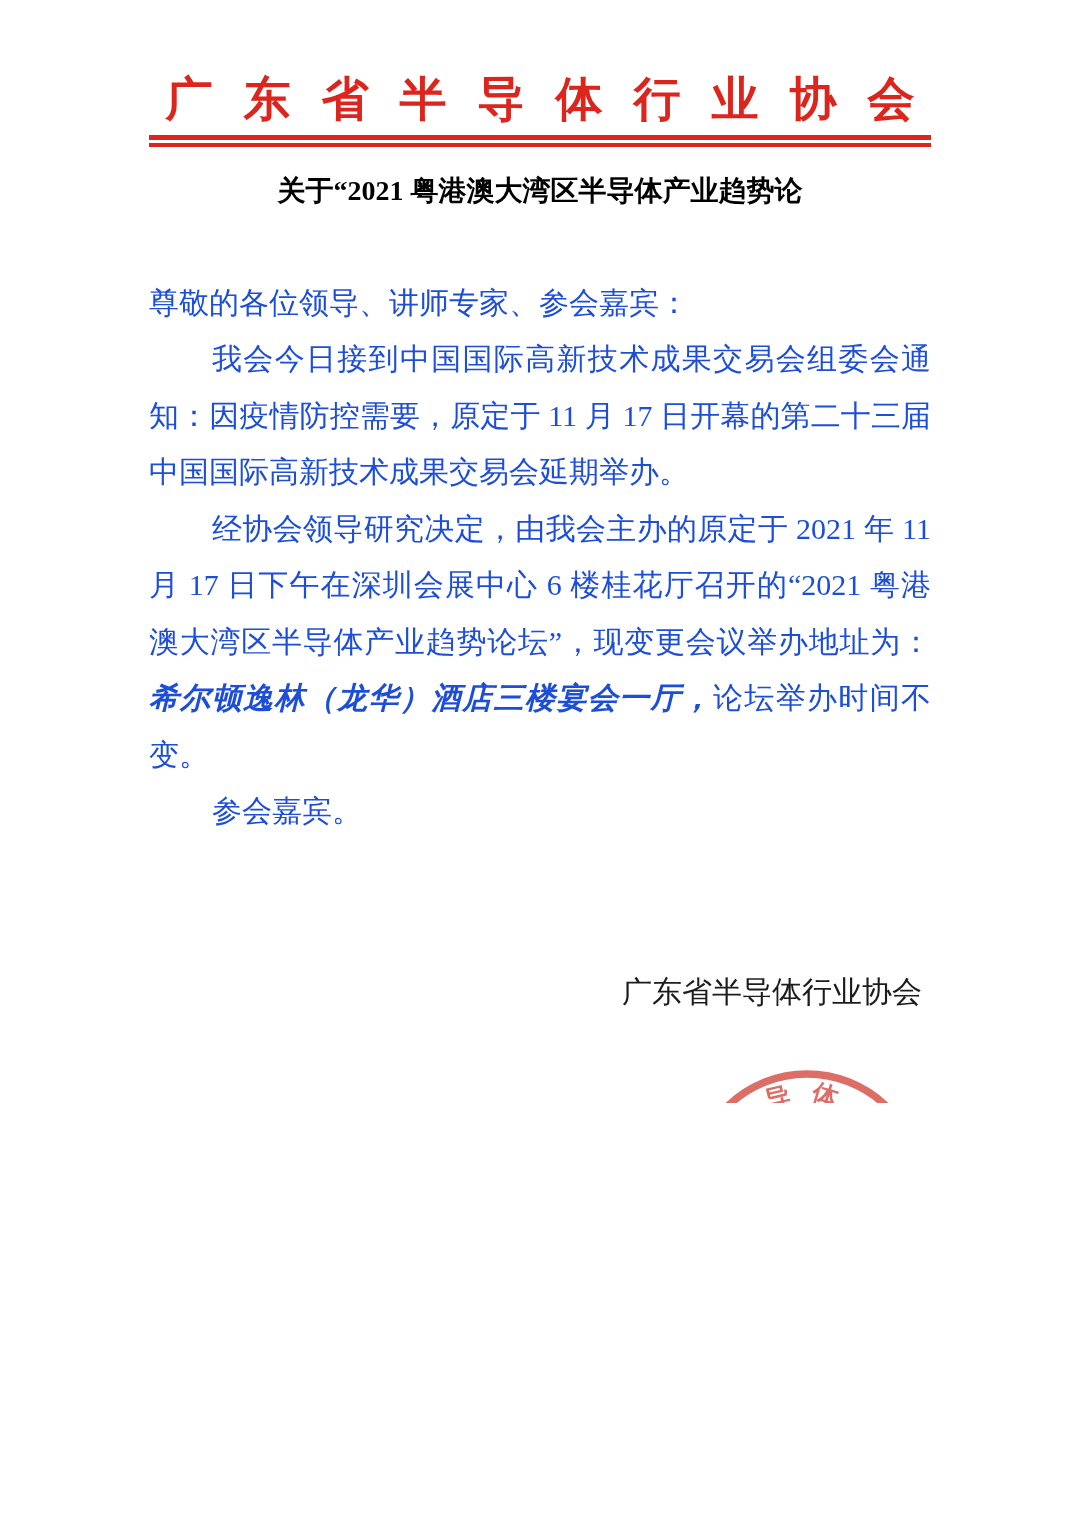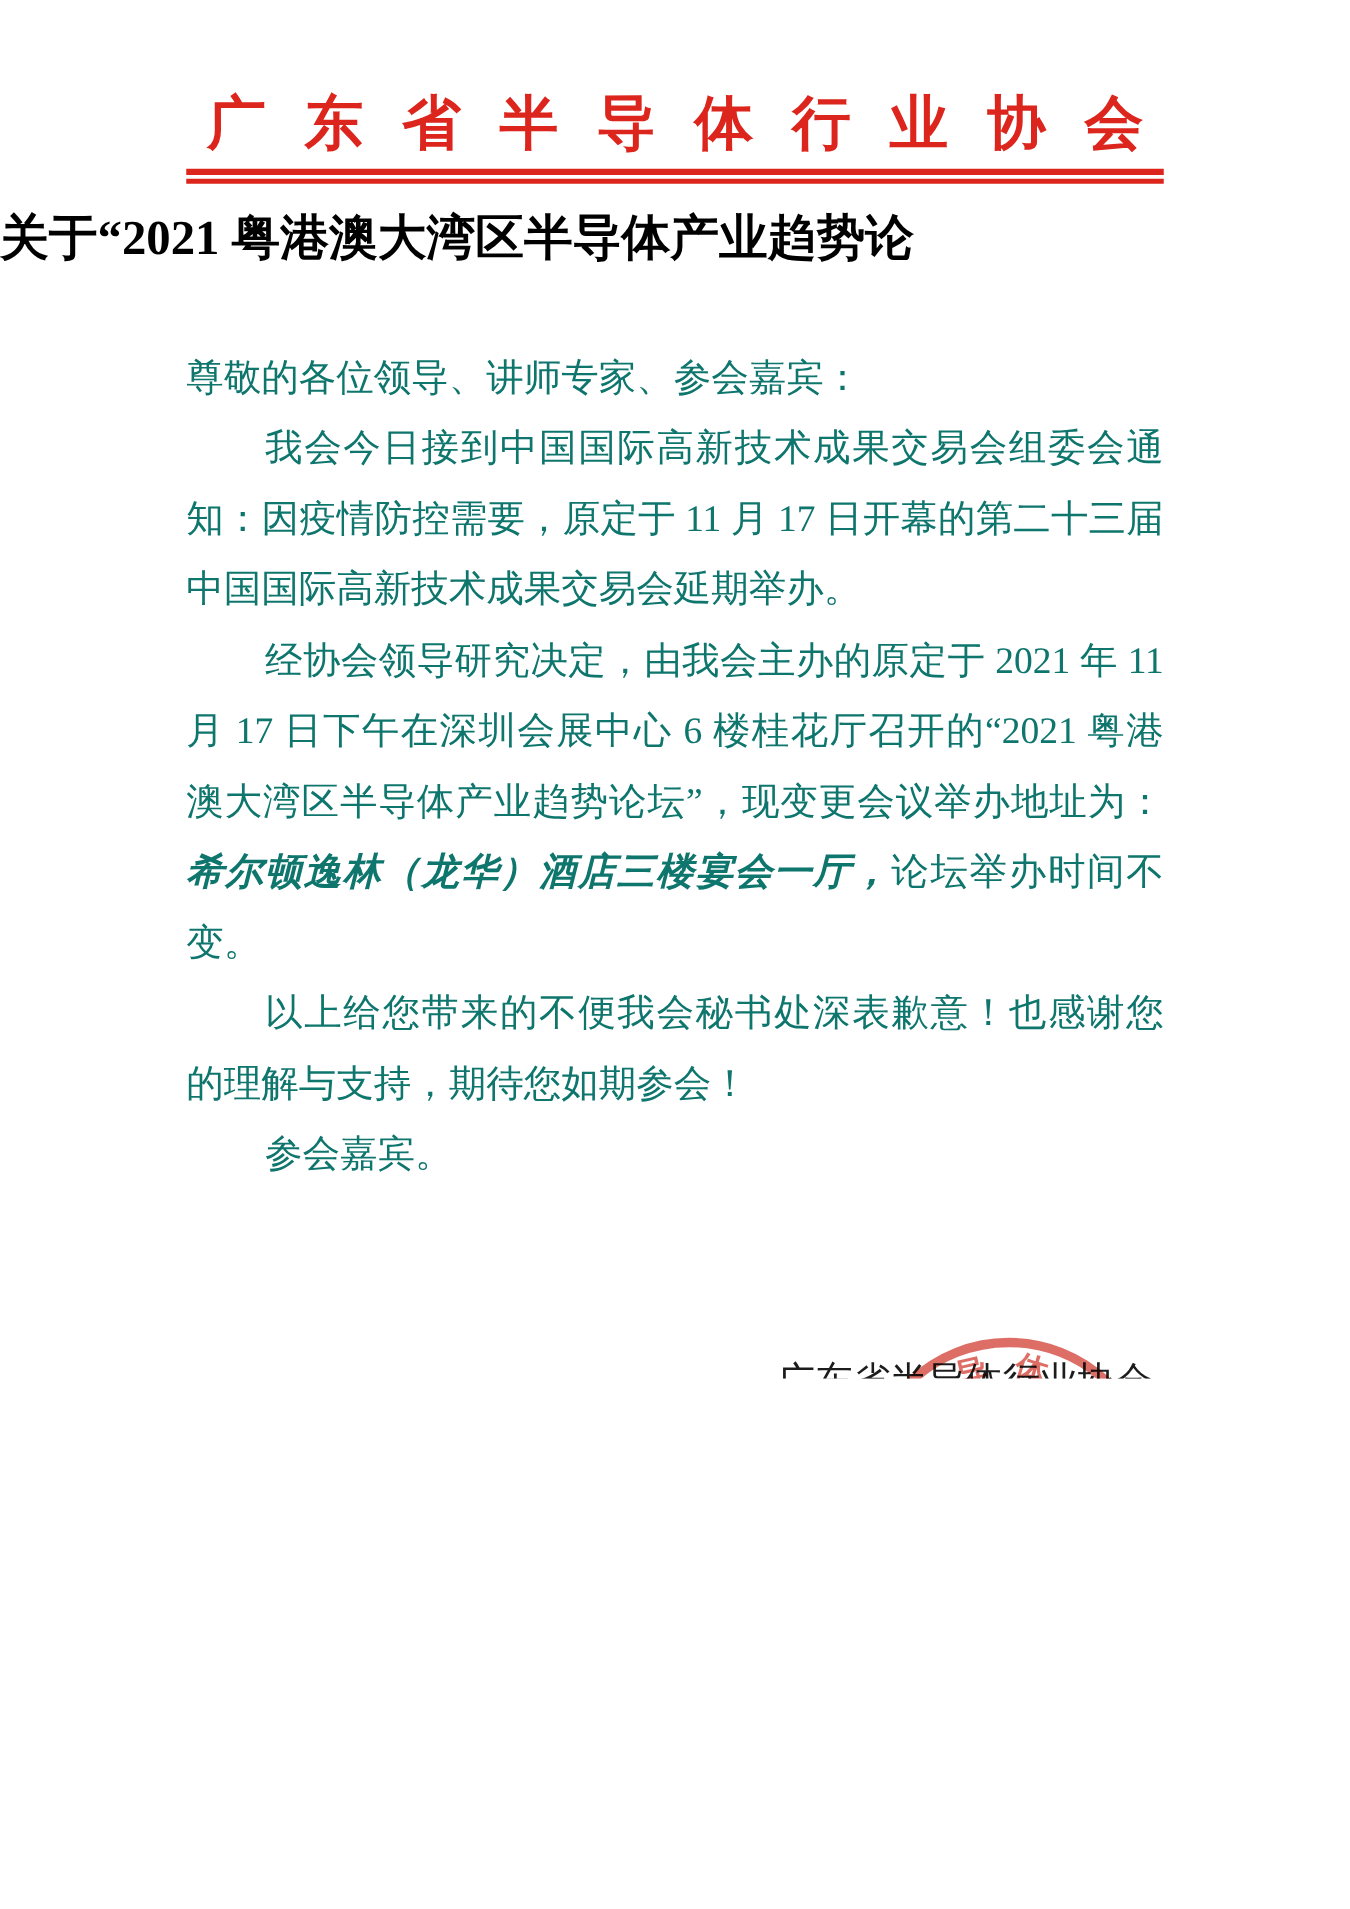--- a/index.html
+++ b/index.html
@@ -27,36 +27,36 @@
   }
   .double-rule {
     width: 782px;
     height: 12px;
     margin: 6px auto 0 auto;
     border-top: 5px solid #dc261d;
     border-bottom: 4px solid #dc261d;
   }
   .doc-title {
     margin-top: 14px;
-    text-align: left;
-    font-size: 39px;
+    text-align: center;
+    font-size: 28px;
     font-weight: bold;
     line-height: 60px;
     color: #000000;
     font-family: Liberation Serif, serif;
   }
   .body-block {
     width: 782px;
     margin: 54px auto 0 auto;
   }
   .body-block p {
     font-size: 30px;
     line-height: 56.5px;
     text-align: justify;
-    color: #0f766e;
+    color: #1d4ed8;
   }
   .body-block p.indent { text-indent: 2.1em; }
   .bold-seg { font-weight: bold; font-style: italic; }
   .signature {
     margin-top: 120px;
     text-align: right;
     padding-right: 158px;
     font-size: 30px;
     line-height: 64px;
     color: #1c1c1c;
@@ -85,21 +85,20 @@
   <div class="double-rule"></div>
 
   <div class="doc-title">
     <div>关于“2021 粤港澳大湾区半导体产业趋势论</div>
   </div>
 
   <div class="body-block">
     <p>尊敬的各位领导、讲师专家、参会嘉宾：</p>
     <p class="indent">我会今日接到中国国际高新技术成果交易会组委会通知：因疫情防控需要，原定于 11 月 17 日开幕的第二十三届中国国际高新技术成果交易会延期举办。</p>
     <p class="indent"><span>经协会领导研究决定，由我会主办的原定于 2021 年 11 月 17 日下午在深圳会展中心 6 楼桂花厅召开的“2021 粤港澳大湾区半导体产业趋势论坛”，现变更会议举办地址为：</span><span class="bold-seg">希尔顿逸林（龙华）酒店三楼宴会一厅，</span><span>论坛举办时间不变。</span></p>
-    <p class="indent">以上给您带来的不便我会秘书处深表歉意！也感谢您的理解与支持，期待您如期参会！</p>
     <p class="indent">参会嘉宾。</p>
   </div>
 
   <div class="signature">
     <div>广东省半导体行业协会</div>
   </div>
 
   <svg class="stamp" viewBox="0 0 260 260" xmlns="http://www.w3.org/2000/svg">
     <defs>
       <path id="sealArc" d="M 81.2 199.6 A 85 85 0 1 1 178.8 199.6" fill="none"></path>

